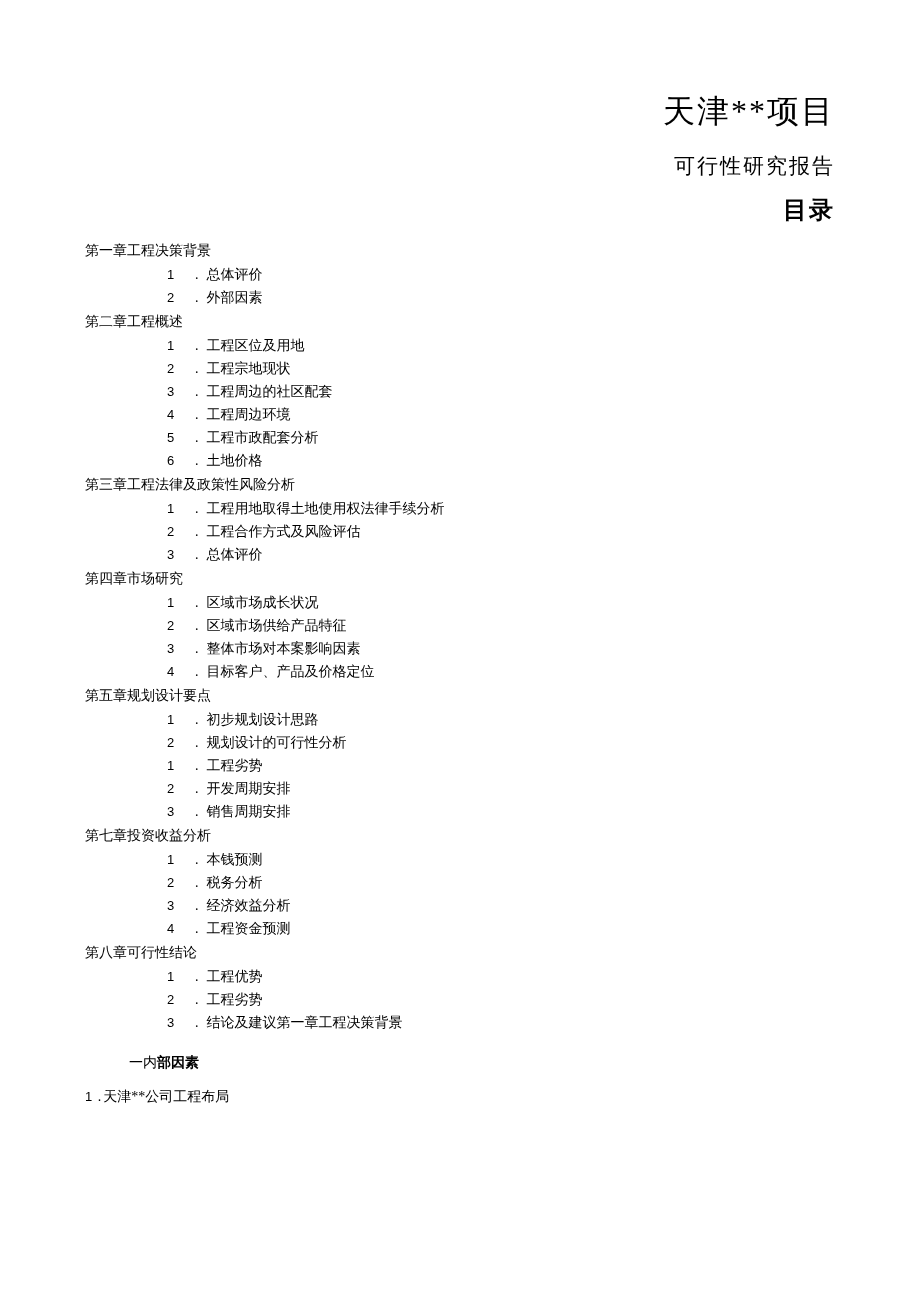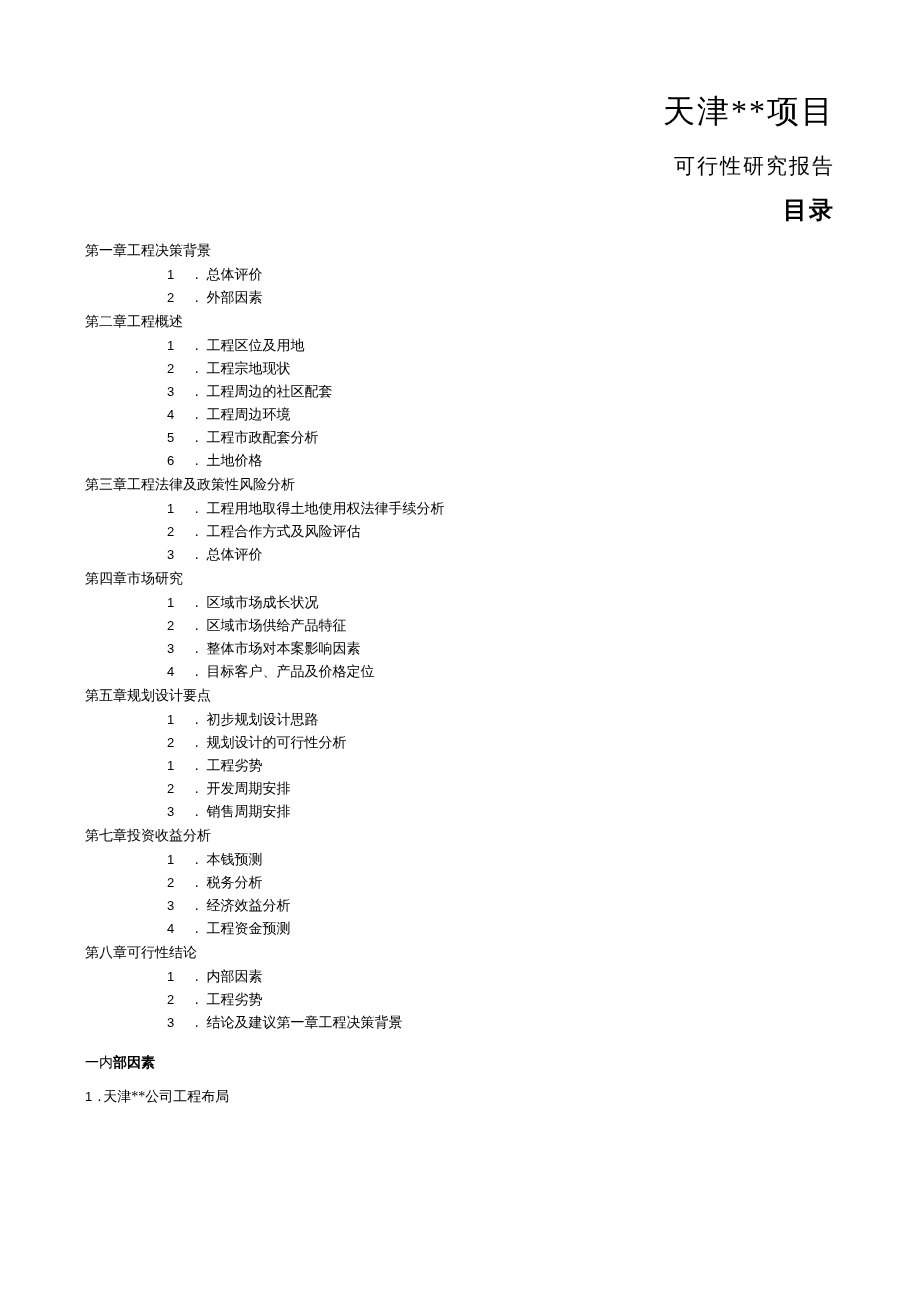--- a/index.html
+++ b/index.html
@@ -14,21 +14,21 @@
   .title-block { text-align: right; }
   .title-line-1 { font-size: 32px; font-weight: normal; letter-spacing: 2px; }
   .title-line-2 { font-size: 21px; font-weight: normal; letter-spacing: 2px; margin-top: 18px; }
   .toc-title { font-size: 24px; font-weight: bold; margin-top: 14px; letter-spacing: 2px; }
   .content { margin-top: 14px; font-size: 14px; line-height: 22px; }
   .chapter { margin: 2px 0; }
   .item-row { display: flex; align-items: baseline; padding-left: 82px; margin: 1px 0; }
   .item-num { min-width: 14px; font-family: Arial, sans-serif; font-size: 13px; }
   .item-sep { margin: 0 8px 0 14px; }
   .item-text { }
-  .section-heading { margin-top: 20px; font-size: 14px; }
+  .section-heading { margin-top: 20px; font-size: 14px; margin-left: 44px; }
   .sh-light { font-weight: normal; }
   .sh-bold { font-weight: bold; }
   .final-line { margin-top: 16px; font-size: 14px; }
 </style>
 </head>
 <body>
 
 <div class="title-block">
   <div class="title-line-1">天津**项目</div>
   <div class="title-line-2">可行性研究报告</div>
@@ -159,21 +159,21 @@
     </div>
     <div class="item-row">
       <span class="item-num">4</span>
       <span class="item-sep">.</span>
       <span class="item-text">工程资金预测</span>
     </div>
     <div class="chapter">第八章可行性结论</div>
     <div class="item-row">
       <span class="item-num">1</span>
       <span class="item-sep">.</span>
-      <span class="item-text">内部因素</span>
+      <span class="item-text">工程优势</span>
     </div>
     <div class="item-row">
       <span class="item-num">2</span>
       <span class="item-sep">.</span>
       <span class="item-text">工程劣势</span>
     </div>
     <div class="item-row">
       <span class="item-num">3</span>
       <span class="item-sep">.</span>
       <span class="item-text">结论及建议第一章工程决策背景</span>

